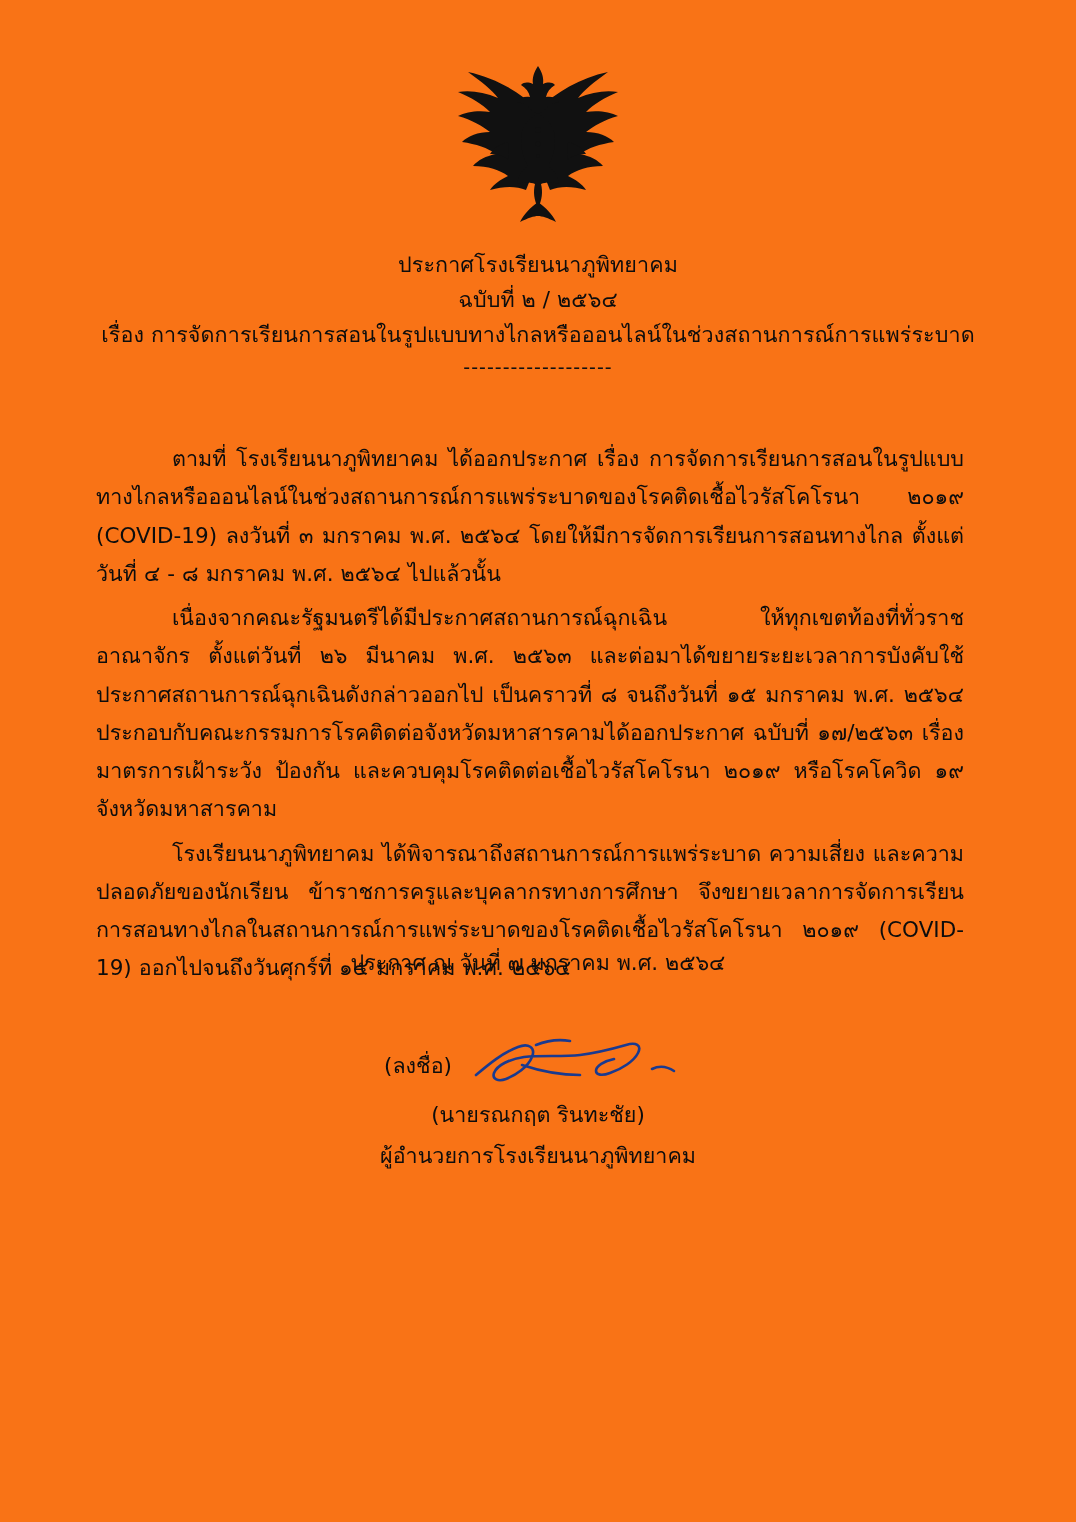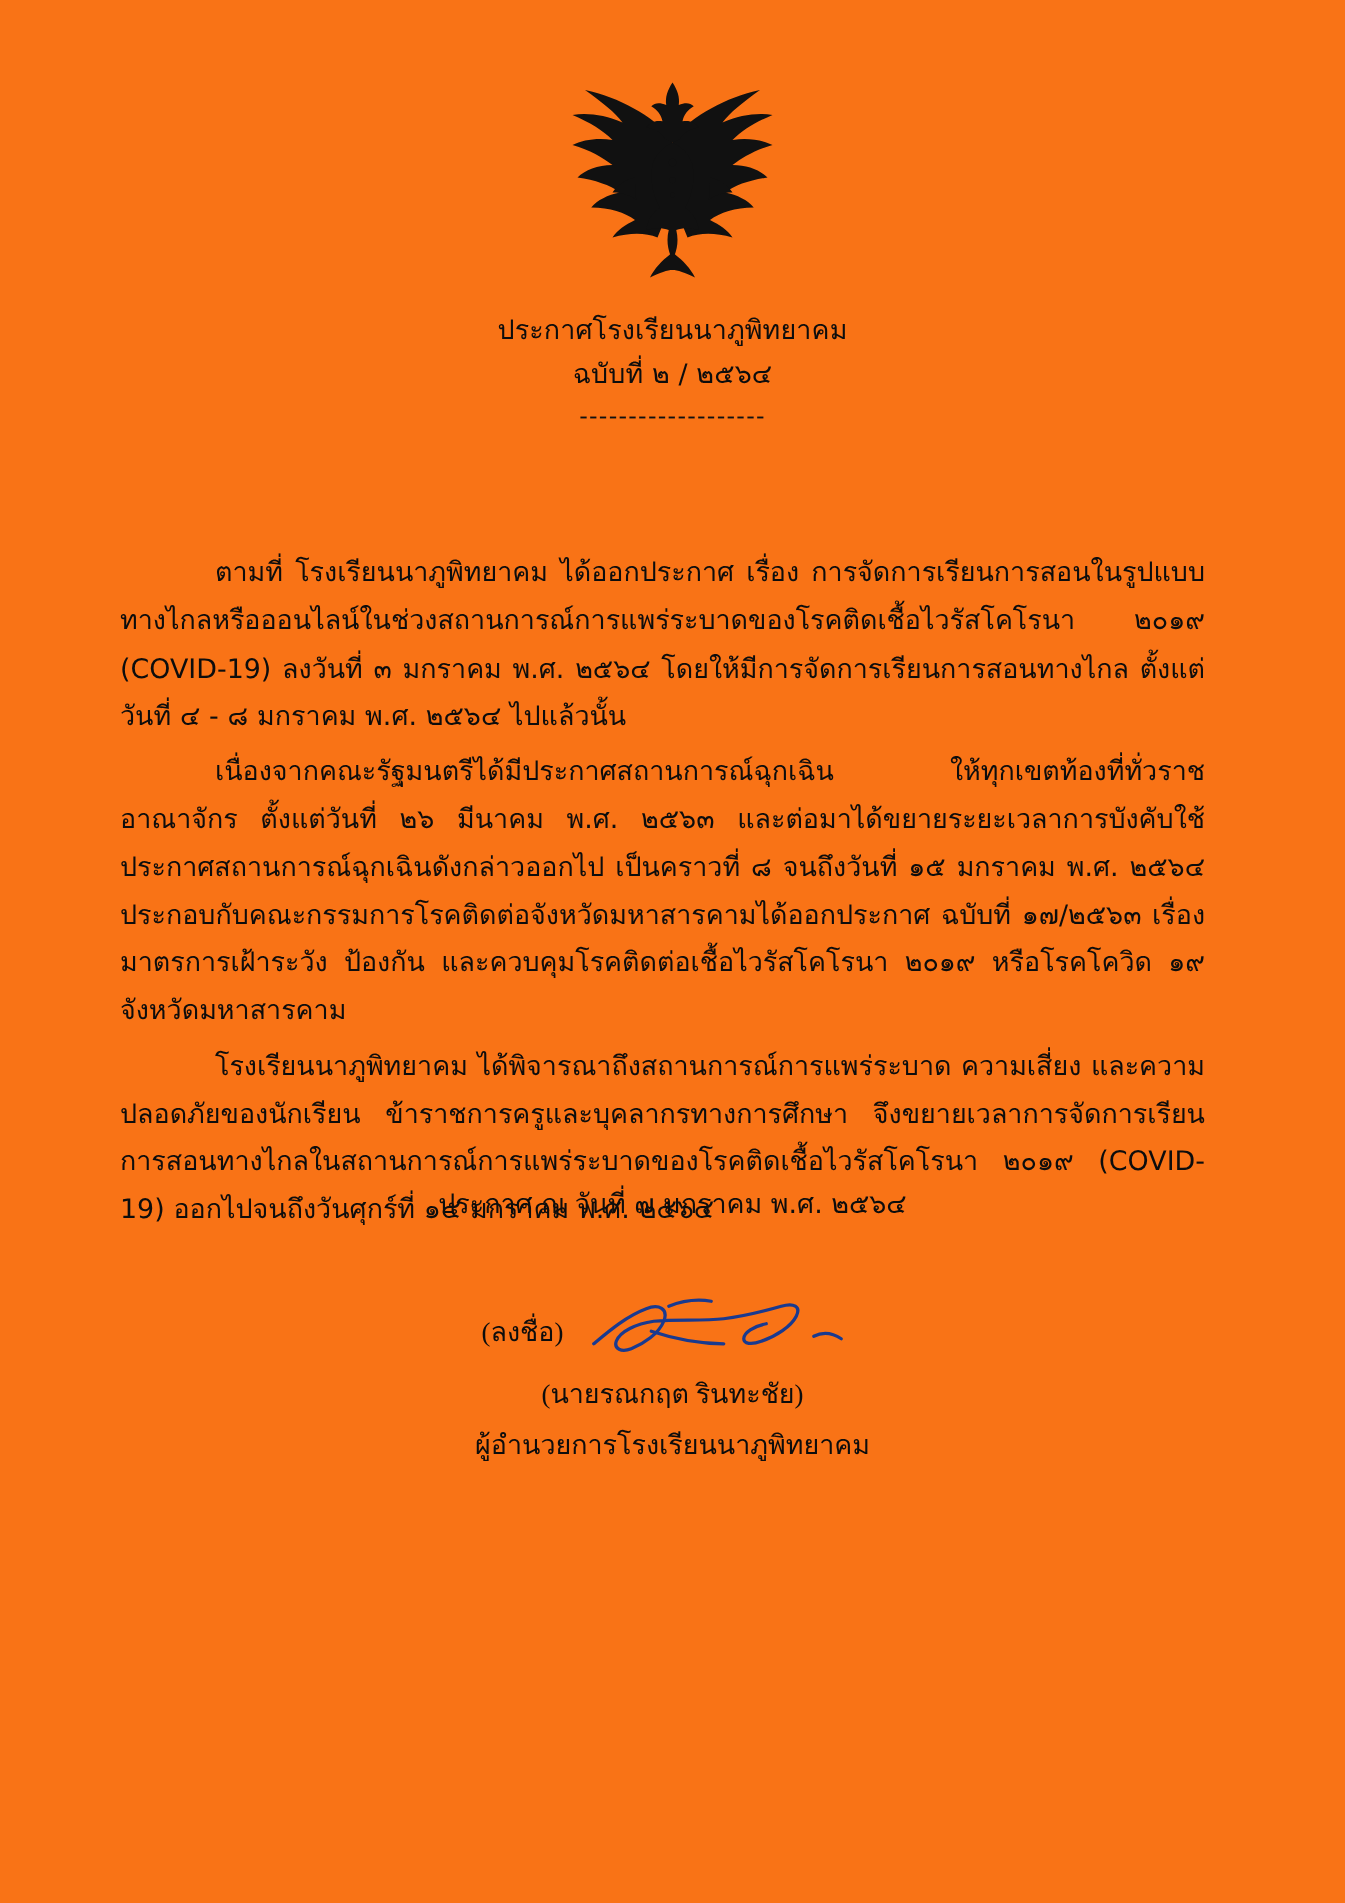--- a/index.html
+++ b/index.html
@@ -86,21 +86,20 @@
     font-size: 21.5px;
   }
   .sig-block {
     position: absolute;
     top: 1035px;
     left: 0;
     width: 100%;
     text-align: center;
     font-size: 21.5px;
     line-height: 1.9;
-    font-family: Liberation Serif, serif;
   }
   .sig-line-row {
     display: flex;
     justify-content: center;
     align-items: flex-end;
     gap: 10px;
     height: 58px;
   }
   .sig-label {
     padding-bottom: 6px;
@@ -139,20 +138,21 @@
         <circle cx="100" cy="78" r="3"></circle>
         <circle cx="100" cy="92" r="2.5"></circle>
         <circle cx="100" cy="104" r="2"></circle>
       </g>
     </svg>
   </div>
 
   <div class="header">
     <div class="h-line1">ประกาศโรงเรียนนาภูพิทยาคม</div>
     <div class="h-line2">ฉบับที่ ๒ / ๒๕๖๔</div>
+    <div class="h-line3">เรื่อง  การจัดการเรียนการสอนในรูปแบบทางไกลหรือออนไลน์ในช่วงสถานการณ์การแพร่ระบาด</div>
     <div class="rule">-------------------</div>
   </div>
 
   <div class="body">
     <p class="para">ตามที่ โรงเรียนนาภูพิทยาคม ได้ออกประกาศ เรื่อง การจัดการเรียนการสอนในรูปแบบทางไกลหรือออนไลน์ในช่วงสถานการณ์การแพร่ระบาดของโรคติดเชื้อไวรัสโคโรนา ๒๐๑๙ (COVID-19) ลงวันที่ ๓ มกราคม พ.ศ. ๒๕๖๔ โดยให้มีการจัดการเรียนการสอนทางไกล ตั้งแต่วันที่ ๔ - ๘ มกราคม พ.ศ. ๒๕๖๔ ไปแล้วนั้น</p>
     <p class="para">เนื่องจากคณะรัฐมนตรีได้มีประกาศสถานการณ์ฉุกเฉิน ให้ทุกเขตท้องที่ทั่วราชอาณาจักร ตั้งแต่วันที่ ๒๖ มีนาคม พ.ศ. ๒๕๖๓ และต่อมาได้ขยายระยะเวลาการบังคับใช้ประกาศสถานการณ์ฉุกเฉินดังกล่าวออกไป เป็นคราวที่ ๘ จนถึงวันที่ ๑๕ มกราคม พ.ศ. ๒๕๖๔ ประกอบกับคณะกรรมการโรคติดต่อจังหวัดมหาสารคามได้ออกประกาศ ฉบับที่ ๑๗/๒๕๖๓ เรื่อง มาตรการเฝ้าระวัง ป้องกัน และควบคุมโรคติดต่อเชื้อไวรัสโคโรนา ๒๐๑๙ หรือโรคโควิด ๑๙ จังหวัดมหาสารคาม</p>
     <p class="para">โรงเรียนนาภูพิทยาคม ได้พิจารณาถึงสถานการณ์การแพร่ระบาด ความเสี่ยง และความปลอดภัยของนักเรียน ข้าราชการครูและบุคลากรทางการศึกษา จึงขยายเวลาการจัดการเรียนการสอนทางไกลในสถานการณ์การแพร่ระบาดของโรคติดเชื้อไวรัสโคโรนา ๒๐๑๙ (COVID-19) ออกไปจนถึงวันศุกร์ที่ ๑๕ มกราคม พ.ศ. ๒๕๖๔</p>
   </div>
 
   <div class="sig-date">ประกาศ  ณ  วันที่ ๗ มกราคม พ.ศ. ๒๕๖๔</div>

